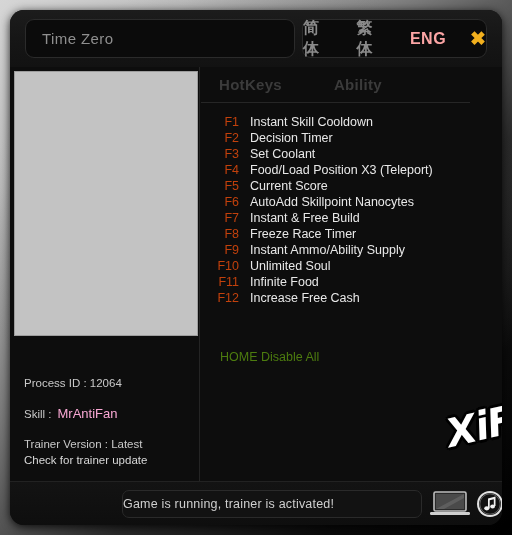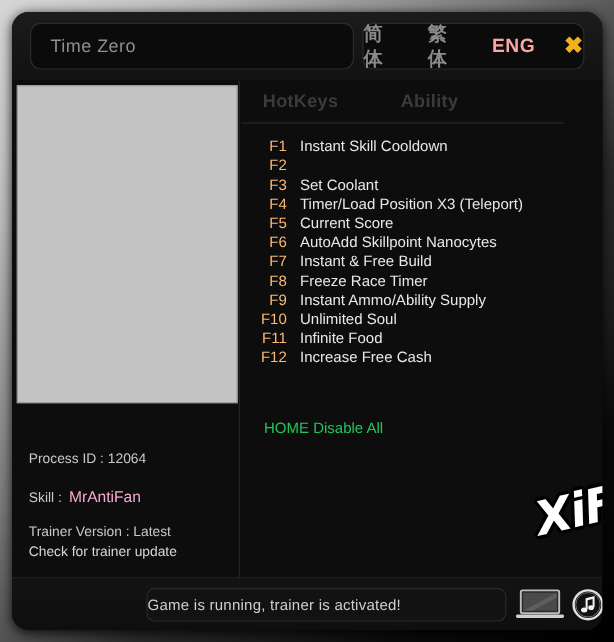--- a/index.html
+++ b/index.html
@@ -175,36 +175,36 @@
   .hk-row {
     display: flex;
     align-items: baseline;
     height: 16px;
     margin-bottom: 0px;
     padding-left: 8px;
   }
   .hk-key {
     width: 30px;
     text-align: right;
-    color: #fdba74;
+    color: #c2410c;
     font-size: 12.5px;
     flex: none;
   }
   .hk-label {
     color: #e8e8e8;
     font-size: 12.5px;
     padding-left: 11px;
     white-space: nowrap;
   }
 
   #disable-all {
     position: absolute;
     left: 19px;
     top: 283px;
-    color: #22c55e;
+    color: #4d7c0f;
     font-size: 12.5px;
     white-space: nowrap;
   }
 
   
   #watermark {
     position: absolute;
     left: 243px;
     top: 318px;
     transform: rotate(-13deg);
@@ -314,28 +314,29 @@
         </div>
 
         <div id="hotkey-list">
 
           <div class="hk-row">
             <span class="hk-key">F1</span>
             <span class="hk-label">Instant Skill Cooldown</span>
           </div>
           <div class="hk-row">
             <span class="hk-key">F2</span>
+            <span class="hk-label">Decision Timer</span>
           </div>
           <div class="hk-row">
             <span class="hk-key">F3</span>
             <span class="hk-label">Set Coolant</span>
           </div>
           <div class="hk-row">
             <span class="hk-key">F4</span>
-            <span class="hk-label">Timer/Load Position X3 (Teleport)</span>
+            <span class="hk-label">Food/Load Position X3 (Teleport)</span>
           </div>
           <div class="hk-row">
             <span class="hk-key">F5</span>
             <span class="hk-label">Current Score</span>
           </div>
           <div class="hk-row">
             <span class="hk-key">F6</span>
             <span class="hk-label">AutoAdd Skillpoint Nanocytes</span>
           </div>
           <div class="hk-row">

